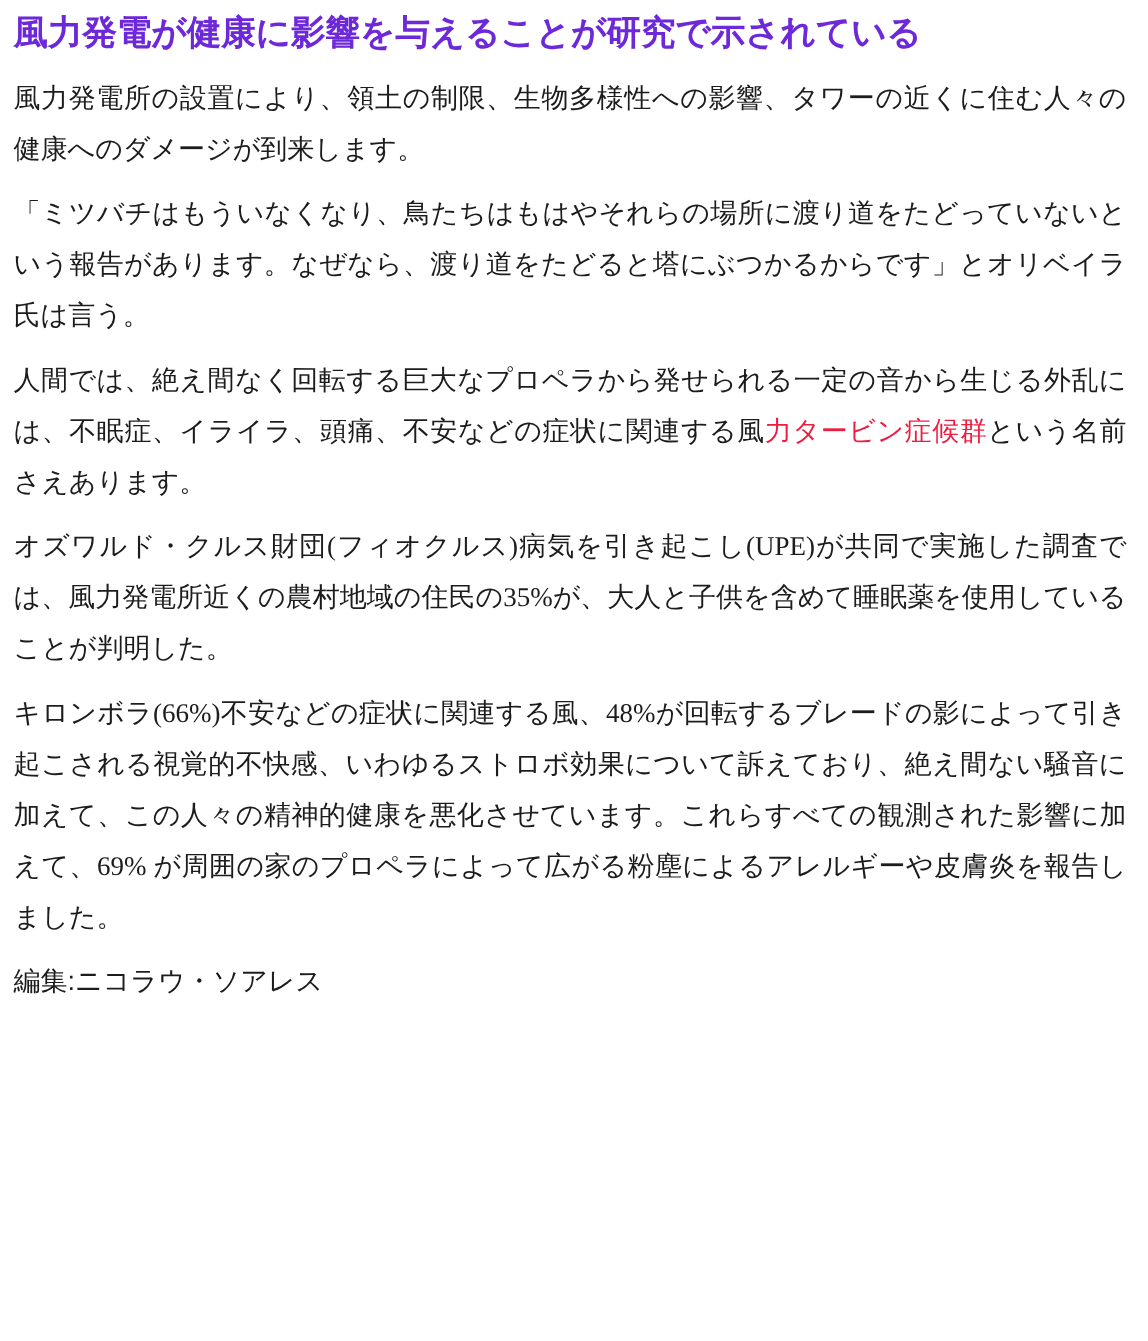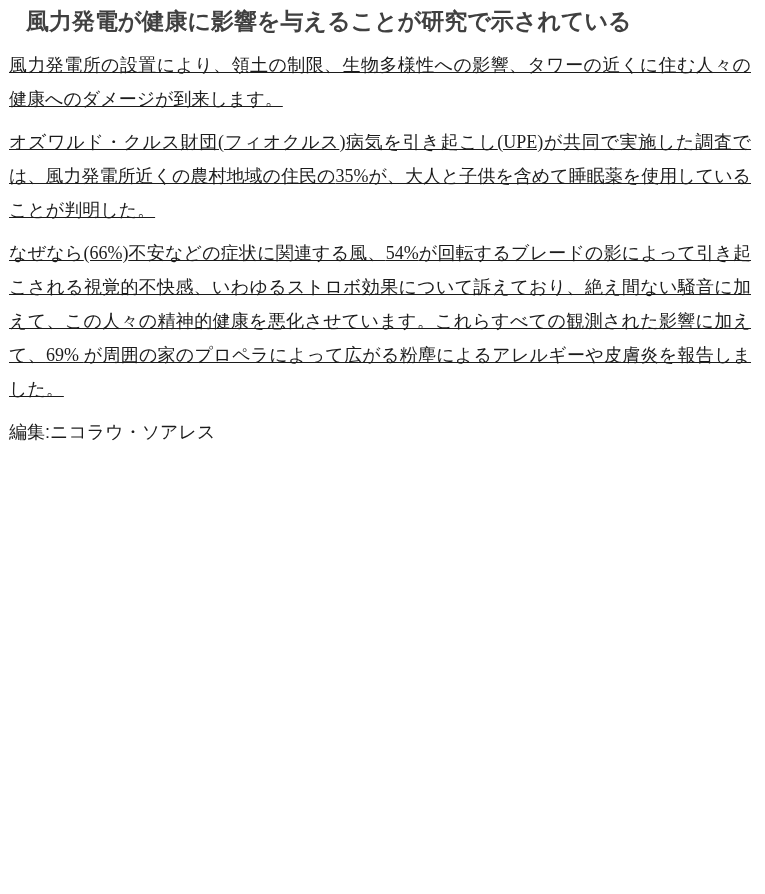--- a/index.html
+++ b/index.html
@@ -11,30 +11,29 @@
     width: 765px;
     font-family: "Liberation Sans", sans-serif;
   }
   .article {
     padding: 2px 14px 0 9px;
   }
   h1.title {
     font-size: 23px;
     line-height: 30px;
     font-weight: 700;
-    color: #404040;
-    margin: 4px 0 12px 17px;
+    color: #6d28d9;
+    margin: 4px 0 12px 0;
   }
   p.para {
     font-size: 18px;
     line-height: 34px;
     color: #1c1c1c;
     margin: 0 0 9px 0;
     text-align: justify;
-    text-decoration: underline;
   }
   span.run-jp {
     font-family: "Liberation Sans", sans-serif;
   }
   span.run-lat {
     font-family: "Liberation Serif", serif;
   }
   span.run-red {
     color: #ee1d40;
     cursor: pointer;
@@ -48,18 +47,20 @@
   }
 </style>
 </head>
 <body>
 
 <div class="article">
   <h1 class="title">風力発電が健康に影響を与えることが研究で示されている</h1>
 
   <div id="paragraphs">
       <p class="para"><span class="run-jp">風力発電所の設置により、領土の制限、生物多様性への影響、タワーの近くに住む人々の健康へのダメージが到来します。</span></p>
+      <p class="para"><span class="run-jp">「ミツバチはもういなくなり、鳥たちはもはやそれらの場所に渡り道をたどっていないという報告があります。なぜなら、渡り道をたどると塔にぶつかるからです」とオリベイラ氏は言う。</span></p>
+      <p class="para"><span class="run-jp">人間では、絶え間なく回転する巨大なプロペラから発せられる一定の音から生じる外乱には、不眠症、イライラ、頭痛、不安などの症状に関連する風</span><span class="run-red">力タービン症候群</span><span class="run-jp">という名前さえあります。</span></p>
       <p class="para"><span class="run-jp">オズワルド・クルス財団</span><span class="run-lat">(</span><span class="run-jp">フィオクルス</span><span class="run-lat">)</span><span class="run-jp">病気を引き起こし</span><span class="run-lat">(UPE)</span><span class="run-jp">が共同で実施した調査では、風力発電所近くの農村地域の住民の</span><span class="run-lat">35%</span><span class="run-jp">が、大人と子供を含めて睡眠薬を使用していることが判明した。</span></p>
-      <p class="para"><span class="run-jp">なぜなら</span><span class="run-lat">(66%)</span><span class="run-jp">不安などの症状に関連する風、</span><span class="run-lat">54%</span><span class="run-jp">が回転するブレードの影によって引き起こされる視覚的不快感、いわゆるストロボ効果について訴えており、絶え間ない騒音に加えて、この人々の精神的健康を悪化させています。これらすべての観測された影響に加えて、</span><span class="run-lat">69% </span><span class="run-jp">が周囲の家のプロペラによって広がる粉塵によるアレルギーや皮膚炎を報告しました。</span></p>
+      <p class="para"><span class="run-jp">キロンボラ</span><span class="run-lat">(66%)</span><span class="run-jp">不安などの症状に関連する風、</span><span class="run-lat">48%</span><span class="run-jp">が回転するブレードの影によって引き起こされる視覚的不快感、いわゆるストロボ効果について訴えており、絶え間ない騒音に加えて、この人々の精神的健康を悪化させています。これらすべての観測された影響に加えて、</span><span class="run-lat">69% </span><span class="run-jp">が周囲の家のプロペラによって広がる粉塵によるアレルギーや皮膚炎を報告しました。</span></p>
     </div>
 
   <p class="byline">編集:ニコラウ・ソアレス</p>
 </div>
 
 </body></html>

